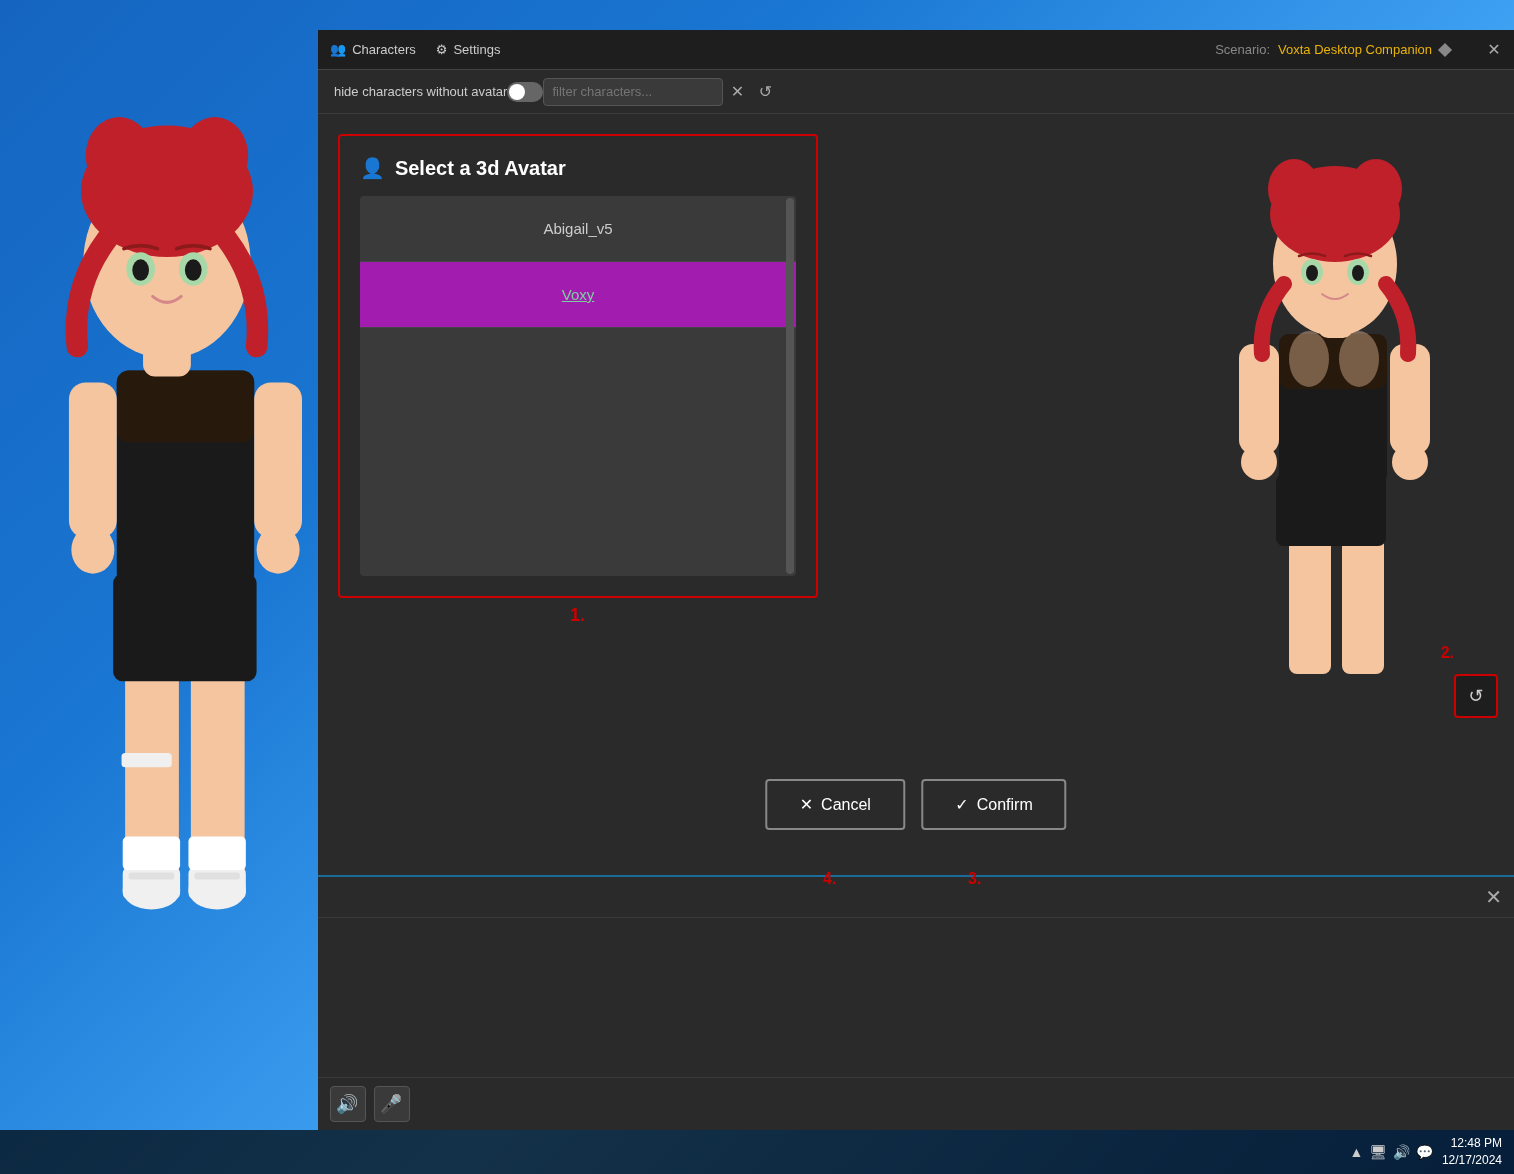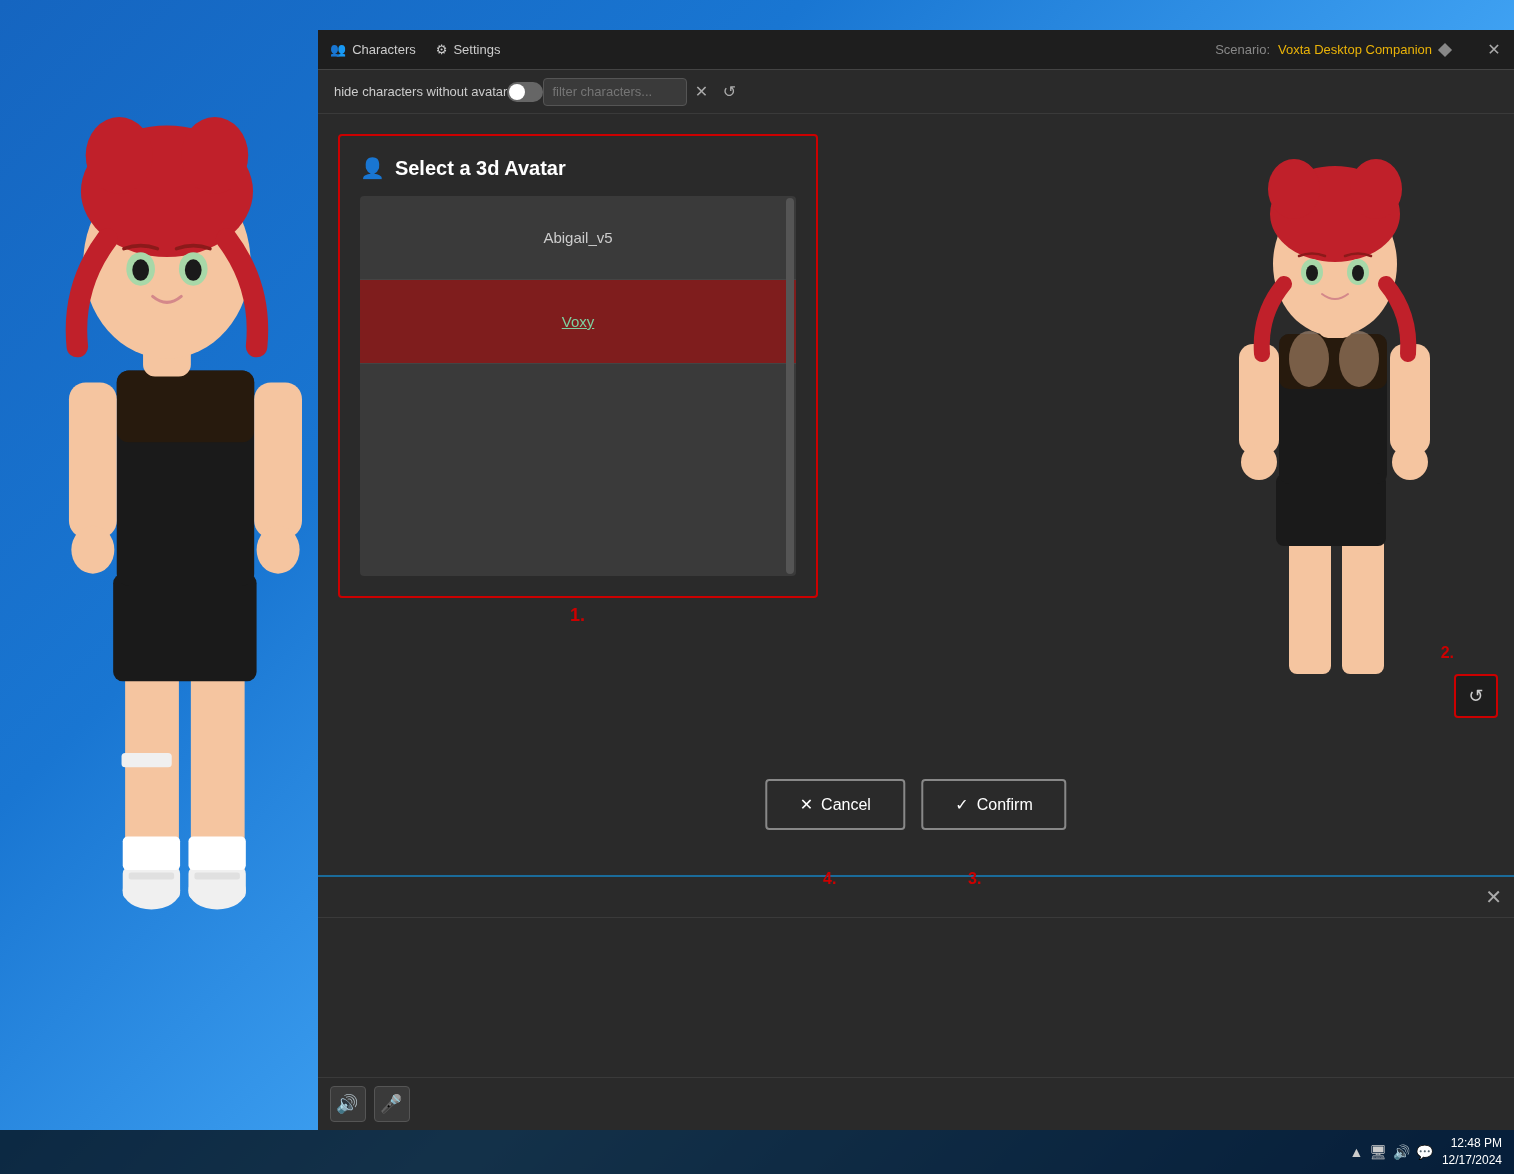--- a/index.html
+++ b/index.html
@@ -143,21 +143,21 @@
       transition: left 0.2s;
     }
 
     .filter-input {
       background: #3a3a3a;
       border: 1px solid #555;
       border-radius: 4px;
       color: #ccc;
       padding: 4px 8px;
       font-size: 13px;
-      width: 144px;
+      width: 180px;
       height: 28px;
     }
 
     .toolbar-icon-btn {
       background: none;
       border: none;
       color: #aaa;
       cursor: pointer;
       font-size: 16px;
       width: 28px;
@@ -210,30 +210,30 @@
 
     .avatar-list {
       background: #3a3a3a;
       border-radius: 4px;
       height: 380px;
       overflow-y: auto;
       position: relative;
     }
 
     .avatar-list-item {
-      padding: 33px 16px;
+      padding: 24px 16px;
       color: #ccc;
       font-size: 15px;
       cursor: pointer;
       text-align: center;
       border-bottom: 1px solid #444;
     }
 
     .avatar-list-item.selected {
-      background: #7f1d1d;
+      background: #a21caf;
       color: #7ecfa0;
       text-decoration: underline;
     }
 
     .avatar-list-scrollbar {
       position: absolute;
       right: 2px;
       top: 2px;
       bottom: 2px;
       width: 8px;

